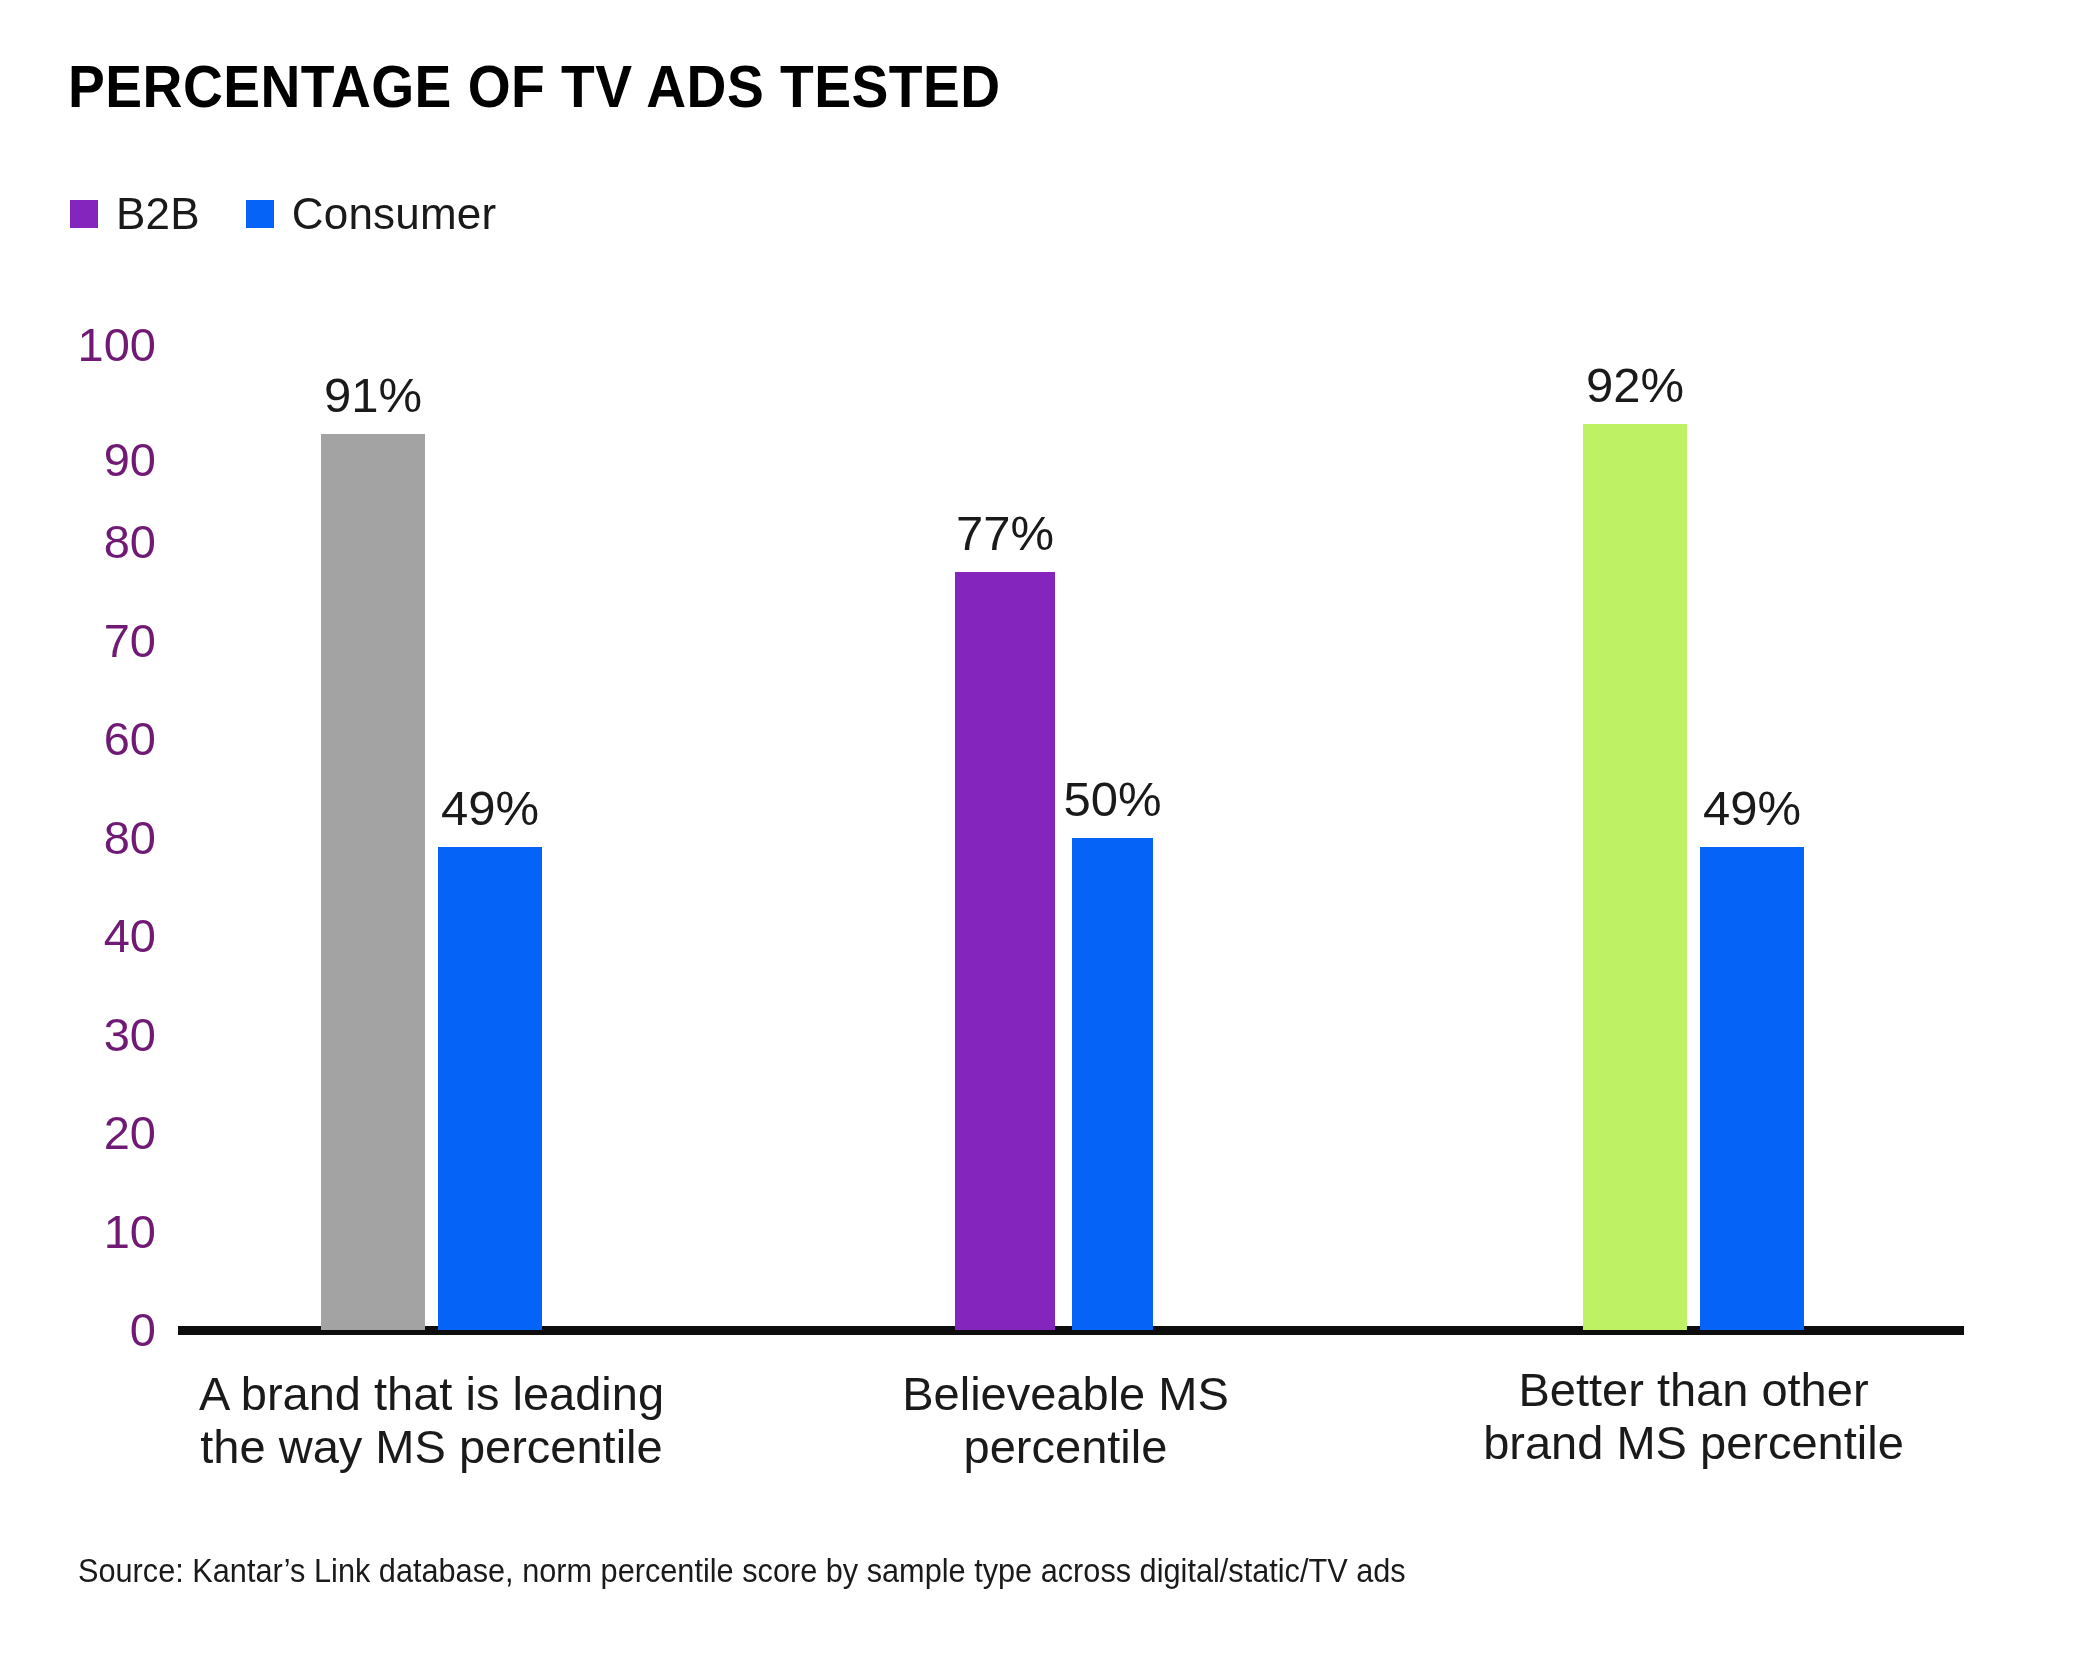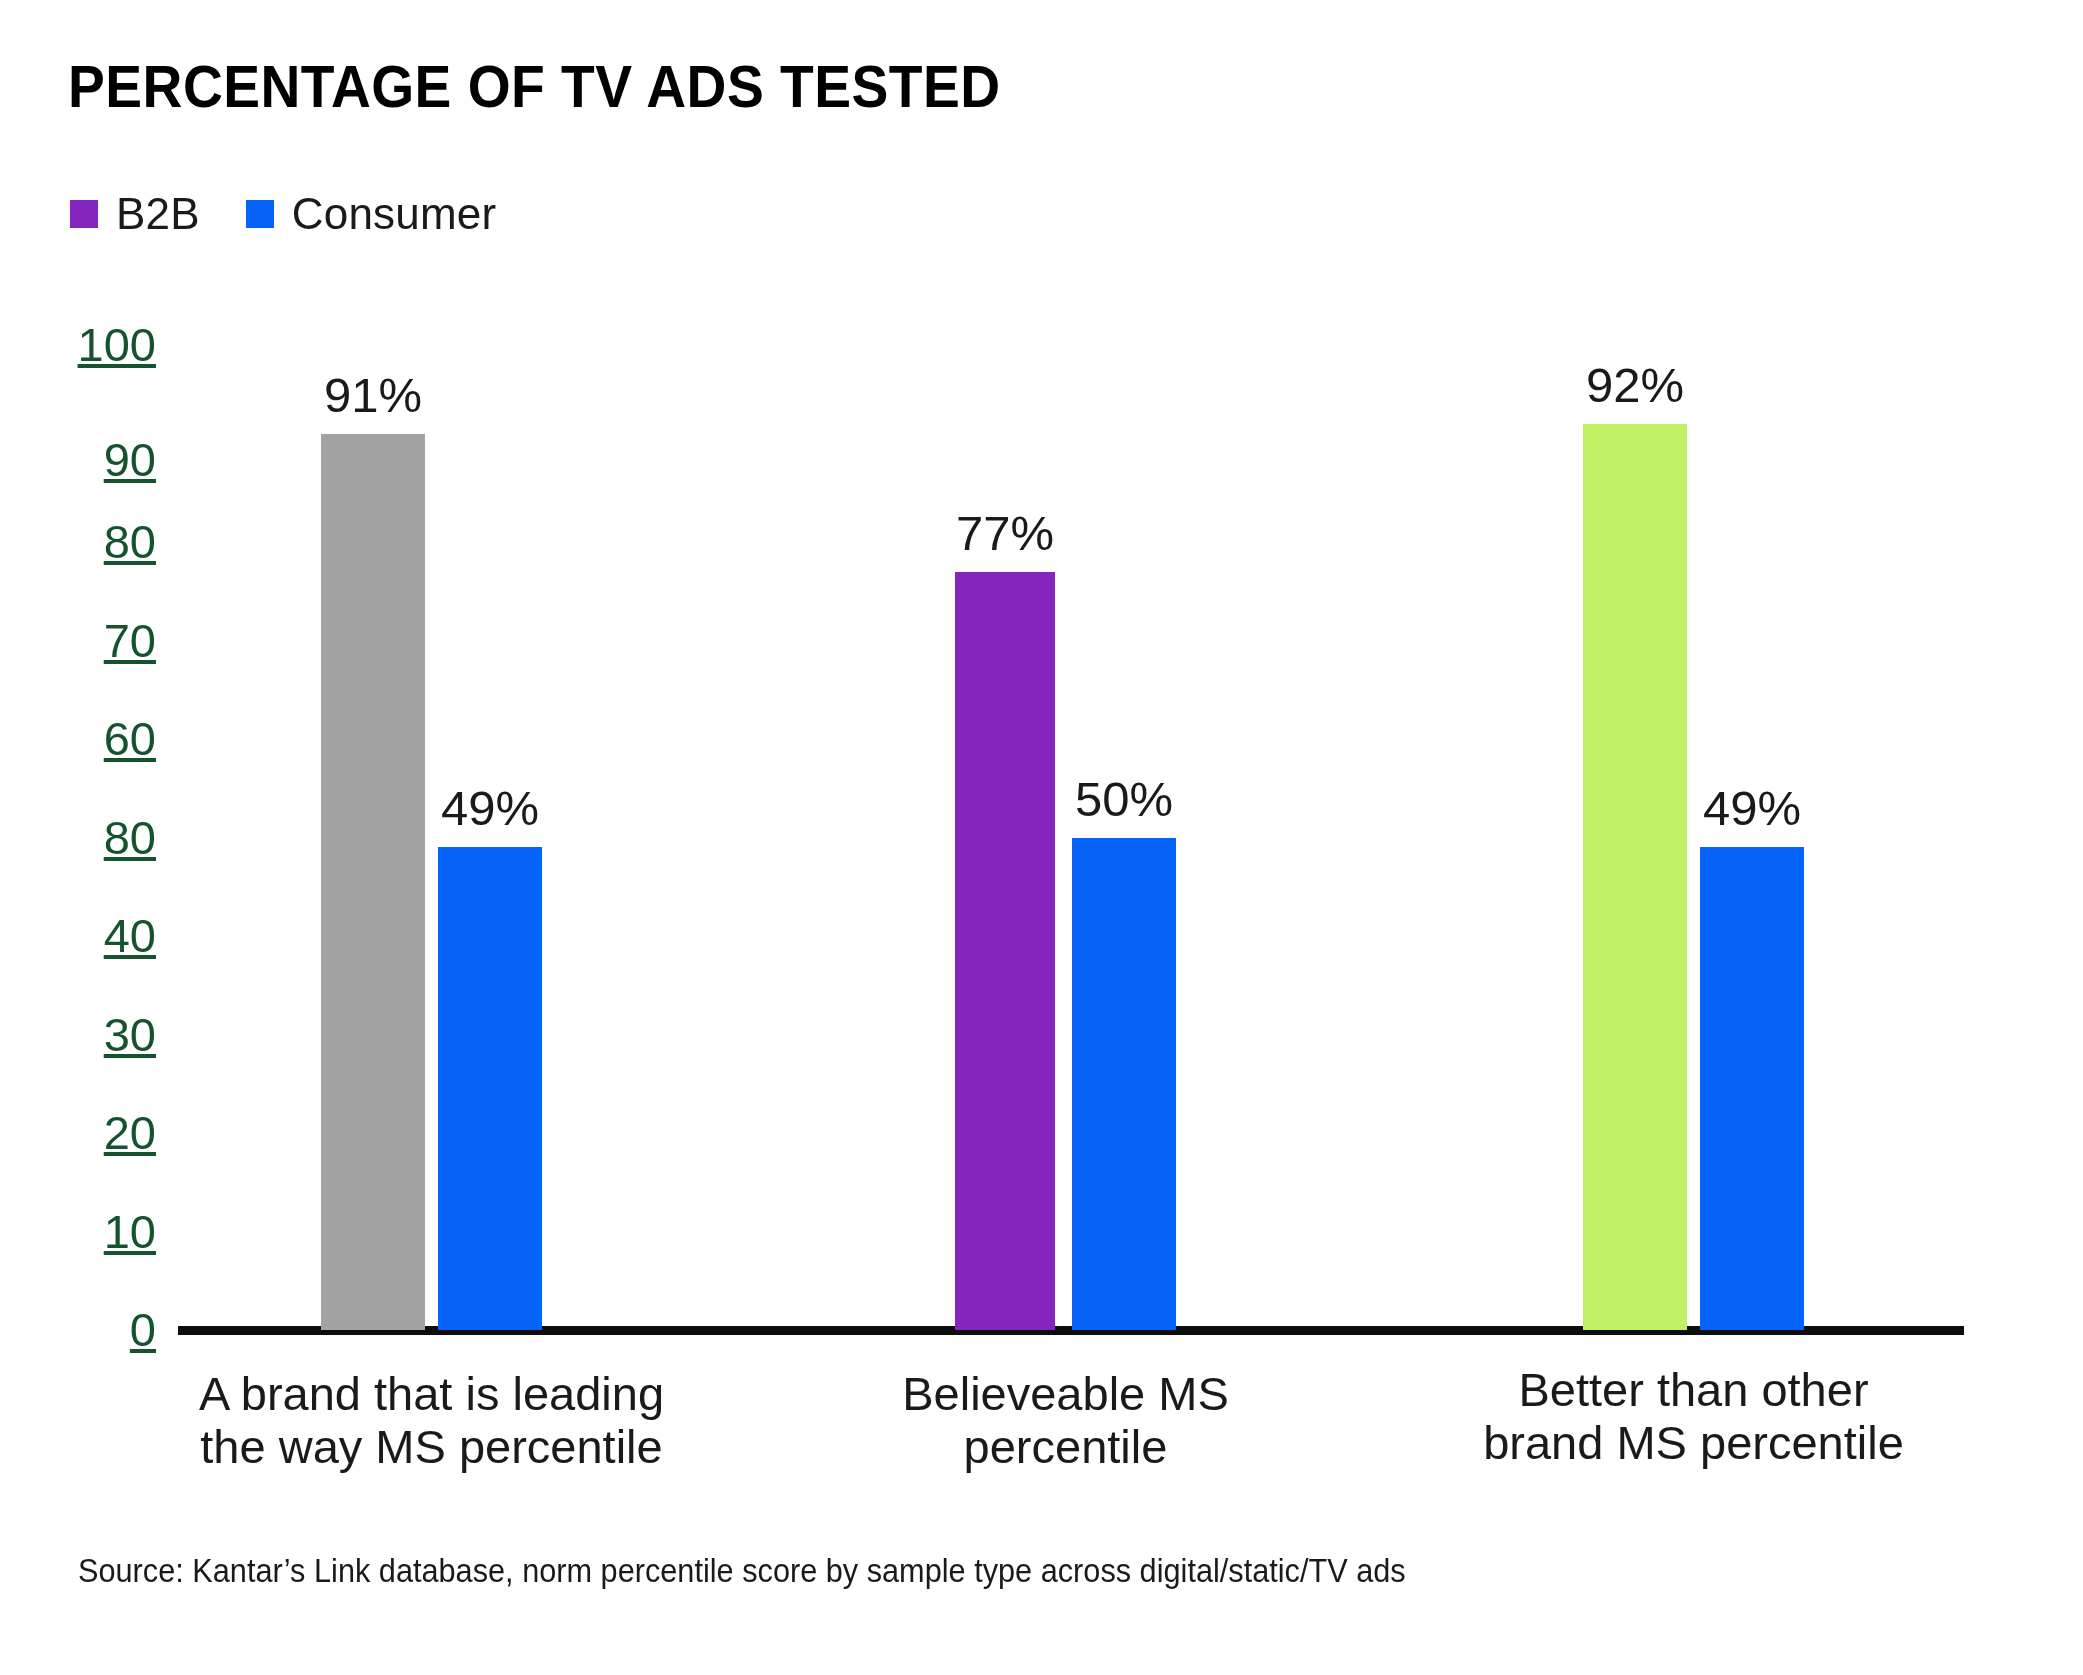--- a/index.html
+++ b/index.html
@@ -73,24 +73,23 @@
   #y-axis-labels {
     position: absolute;
     left: 0;
     top: 0;
   }
   .y-tick {
     position: absolute;
     width: 118px;
     text-align: right;
     font-size: 47px;
-    color: #14532d;
+    color: #701a75;
     line-height: 1;
     white-space: nowrap;
-    text-decoration: underline;
   }
   #baseline {
     position: absolute;
     left: 178px;
     top: 1326px;
     width: 1786px;
     height: 9px;
     background: #0d0d0d;
   }
 
@@ -167,21 +166,21 @@
     <div id="bars-layer">
         <div class="bar" style="background: #a3a3a3; width: 104px; height: 896.35px; left: 321px;">
           <div class="bar-value">91%</div>
         </div>
         <div class="bar" style="background: rgb(5, 99, 247); width: 104px; height: 482.65px; left: 438px;">
           <div class="bar-value">49%</div>
         </div>
         <div class="bar" style="background: rgb(132, 38, 190); width: 100px; height: 758.45px; left: 955px;">
           <div class="bar-value">77%</div>
         </div>
-        <div class="bar" style="background: rgb(5, 99, 247); width: 104px; height: 492.5px; left: 1072px;">
+        <div class="bar" style="background: rgb(5, 99, 247); width: 81px; height: 492.5px; left: 1072px;">
           <div class="bar-value">50%</div>
         </div>
         <div class="bar" style="background: #bef264; width: 104px; height: 906.2px; left: 1583px;">
           <div class="bar-value">92%</div>
         </div>
         <div class="bar" style="background: rgb(5, 99, 247); width: 104px; height: 482.65px; left: 1700px;">
           <div class="bar-value">49%</div>
         </div>
       </div>
     <div id="cat-labels">

